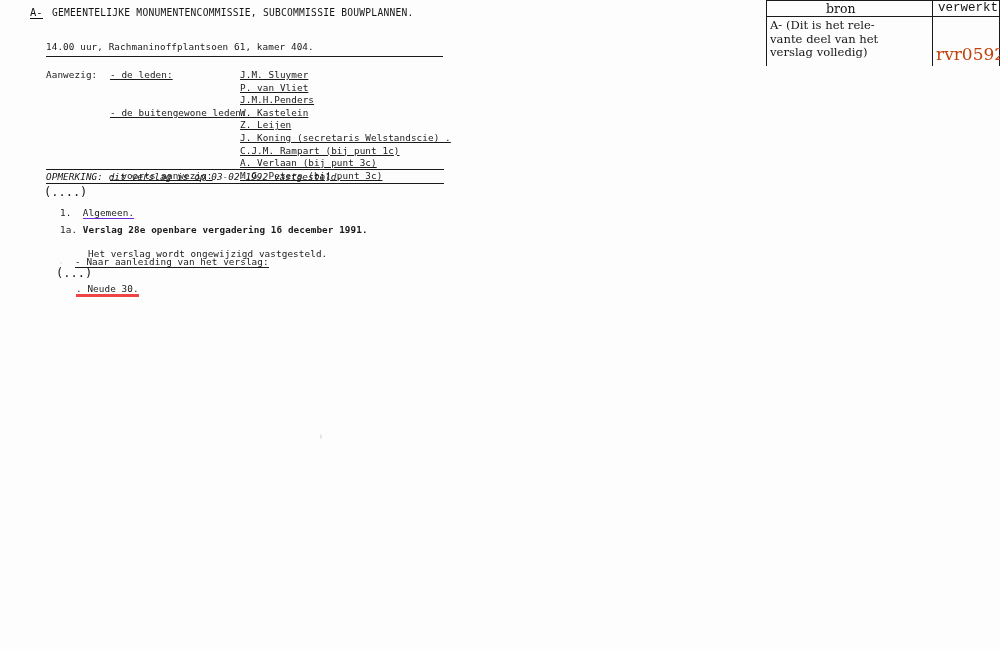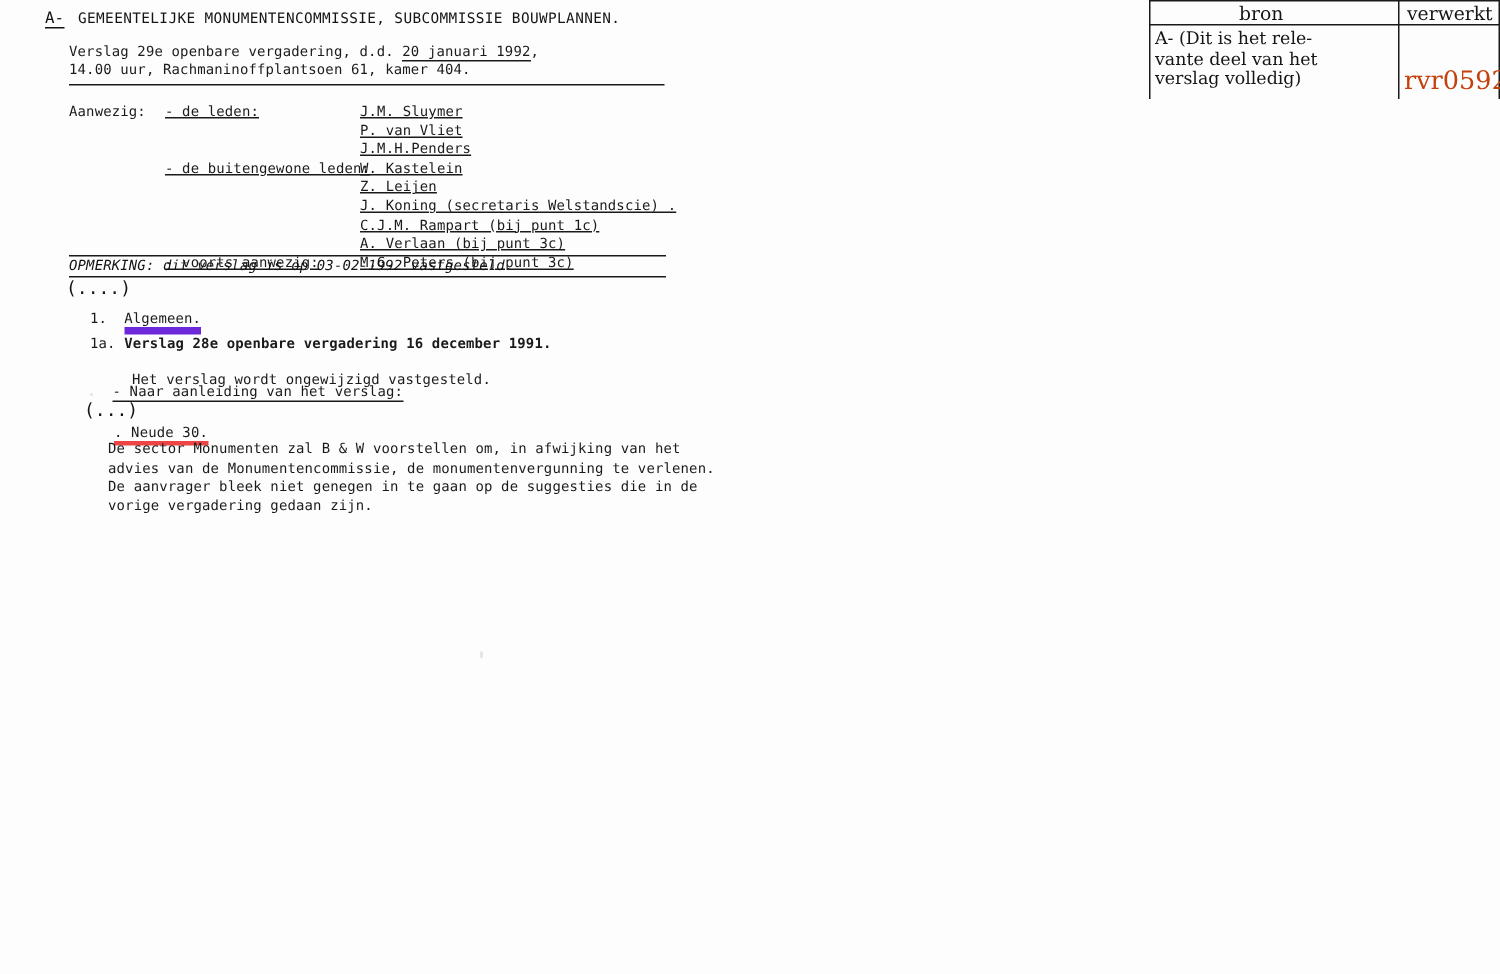--- a/index.html
+++ b/index.html
@@ -127,21 +127,21 @@
     font-size: 12px;
     font-family: "DejaVu Sans Mono", monospace;
     color: #151515;
   }
 
   .item-1 {
     position: absolute;
     left: 60px;
     top: 207px;
   }
-  .item-1 .u { border-bottom: 5px solid #6d28d9; }
+  .item-1 .u { border-bottom: 1px solid #6d28d9; }
 
   .item-1a {
     position: absolute;
     left: 60px;
     top: 224px;
   }
   .item-1a .b { font-weight: bold; }
 
   .item-1a-sub {
     position: absolute;
@@ -206,21 +206,21 @@
   .h-mid   { top: 16px;   width: 234px; }
 
   .th {
     position: absolute;
     font-family: "DejaVu Serif", serif;
     font-size: 12.5px;
     color: #151515;
     white-space: pre;
   }
   .th-bron { left: 60px; top: 1px; }
-  .th-verwerkt { left: 172px; top: 1px; }
+  .th-verwerkt { left: 172px; top: 1px; font-family: Liberation Mono, monospace; }
 
   .cell-note {
     position: absolute;
     left: 4px;
     top: 19px;
     width: 158px;
     font-family: "DejaVu Serif", serif;
     font-size: 11.6px;
     line-height: 13.6px;
     color: #161616;
@@ -248,21 +248,20 @@
 <body>
 
 <div class="page">
 
   <div class="doc">
 
     <div class="marker-a"><span class="u">A-</span></div>
 
     <div class="title">GEMEENTELIJKE MONUMENTENCOMMISSIE, SUBCOMMISSIE BOUWPLANNEN.</div>
 
-    <div class="mono verslag-line1"><span>Verslag 29e openbare vergadering, d.d. </span><span class="u-date">20 januari 1992</span><span>,</span></div>
 
     <div class="mono verslag-line2">14.00 uur, Rachmaninoffplantsoen 61, kamer 404.</div>
 
     <div class="rule-1"></div>
 
     <div class="mono attend-label">Aanwezig:</div>
     <div class="mono attend-col1">- de leden:
 
 
 - de buitengewone leden:
@@ -292,24 +291,20 @@
     <div class="mono item-1a"><span>1a.</span><span> </span><span class="b">Verslag 28e openbare vergadering 16 december 1991.</span></div>
 
     <div class="mono item-1a-sub">Het verslag wordt ongewijzigd vastgesteld.</div>
 
     <div class="mono naar-aanleiding"><span class="u">- Naar aanleiding van het verslag:</span></div>
 
     <div class="dots2">(...)</div>
 
     <div class="mono neude"><span class="u">. Neude 30.</span></div>
 
-    <div class="mono neude-body">De sector Monumenten zal B &amp; W voorstellen om, in afwijking van het
-advies van de Monumentencommissie, de monumentenvergunning te verlenen.
-De aanvrager bleek niet genegen in te gaan op de suggesties die in de
-vorige vergadering gedaan zijn.</div>
 
     <div class="speck" style="left:320px; top:434px; width:2px; height:5px;"></div>
     <div class="speck" style="left:60px; top:262px; width:2px; height:2px;"></div>
   </div>
 
   <div class="table">
     <div class="tbl-hline h-top"></div>
     <div class="tbl-hline h-mid"></div>
     <div class="tbl-vline v-left"></div>
     <div class="tbl-vline v-mid"></div>

